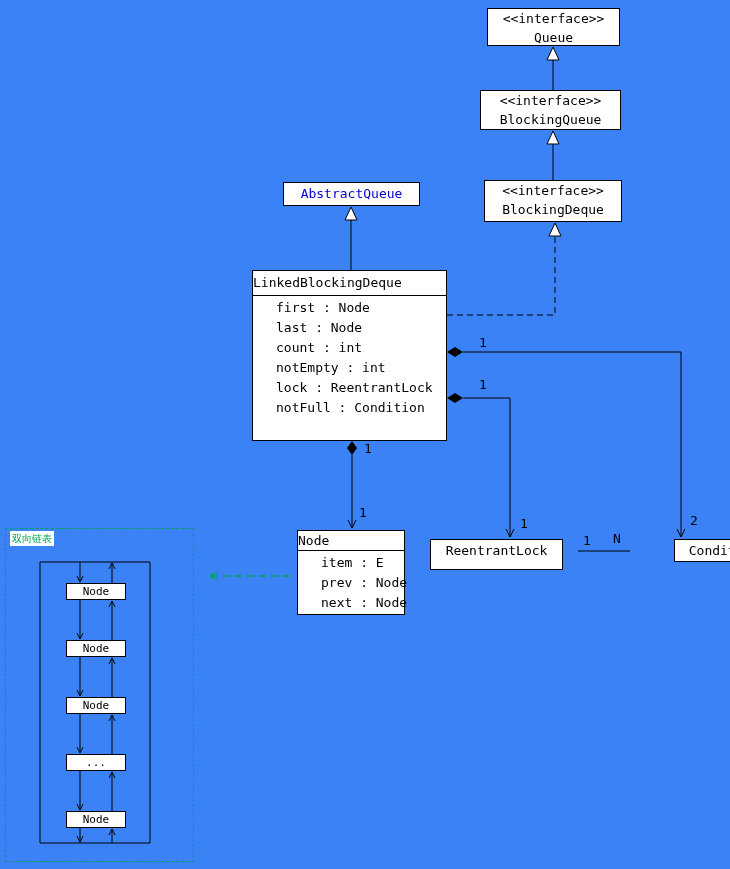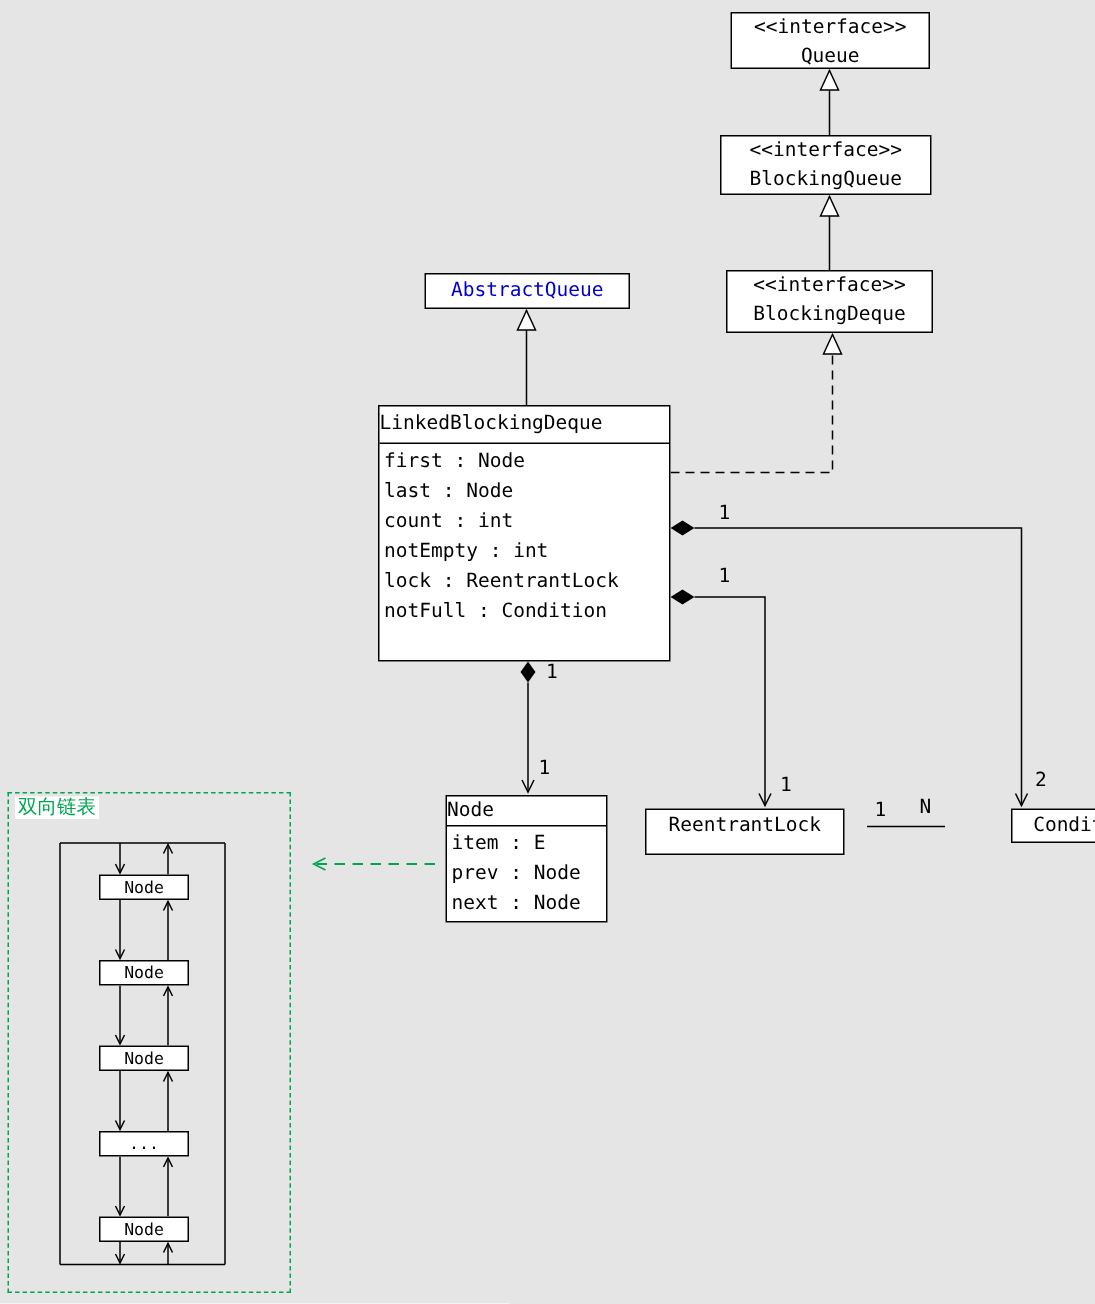--- a/index.html
+++ b/index.html
@@ -1,33 +1,33 @@
 <!DOCTYPE html>
 <html><head>
 <meta charset="utf-8">
 <style>
   html,body { margin:0; padding:0; background:#ffffff; }
   body { width:730px; height:869px; font-family:"DejaVu Sans Mono","Liberation Mono",monospace; }
-  .stage { position:relative; width:730px; height:869px; overflow:hidden; background:#e5e5e5; }
+  .stage { position:relative; width:730px; height:869px; overflow:hidden; background:#3b82f6; }
   svg.wires { position:absolute; left:0; top:0; width:730px; height:869px; }
 
   .box { position:absolute; border:1px solid #000; background:#fff; box-sizing:border-box;
          font-size:13px; color:#000; }
   .iface .stereo, .iface .iname { text-align:center; line-height:19px; height:19px; }
   .class-box .title { text-align:left; border-bottom:1px solid #000; height:24px; line-height:24px; }
   .class-box .title.small { height:19px; line-height:19px; }
   .attrs { padding:2px 3px 0 3px; }
-  .attr { height:20px; line-height:20px; white-space:pre; }
+  .attr { height:20px; line-height:20px; white-space:pre;margin-left:20px; }
   .single { text-align:center; line-height:21px; height:21px; }
   .blue { color:#0000cc; }
 
   .mult { position:absolute; font-size:13px; color:#000; line-height:14px; }
 
   .green-box { position:absolute; border:1px dashed #00a550; box-sizing:border-box; background:transparent; }
-  .ll-title { position:absolute; color:#00a550; font-size:13px; line-height:15px; background:#fff; padding:0 2px; }
+  .ll-title { position:absolute; color:#00a550; font-size:10px; line-height:15px; background:#fff; padding:0 2px; }
   .ll-node { position:absolute; border:1px solid #000; background:#fff; box-sizing:border-box;
              width:60px; height:17px; font-size:11px; text-align:center; line-height:15px; }
 </style>
 </head>
 <body>
 
 <div class="stage">
 
   <svg class="wires" viewBox="0 0 730 869" xmlns="http://www.w3.org/2000/svg">
     <defs>

